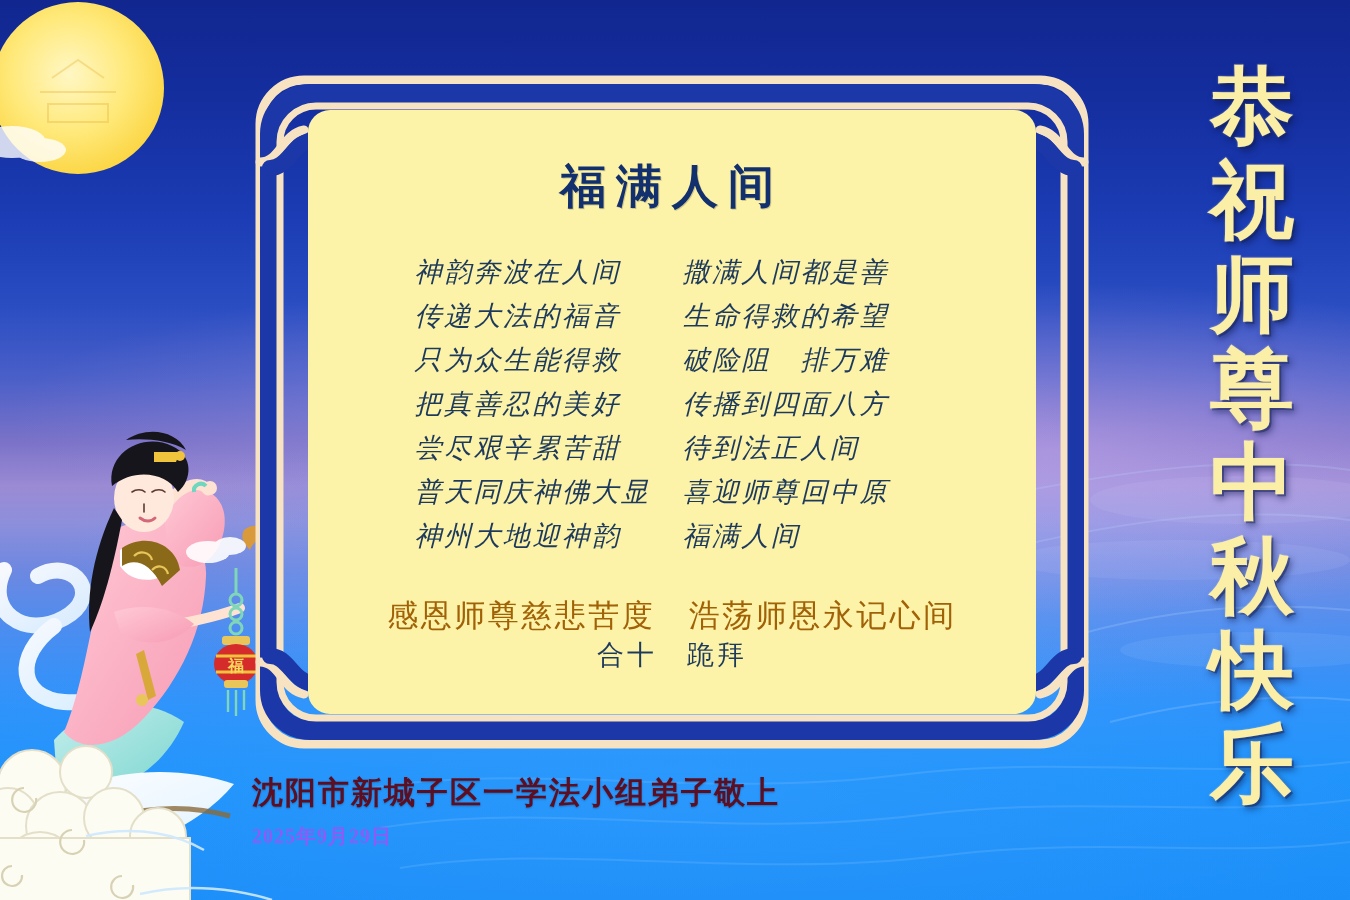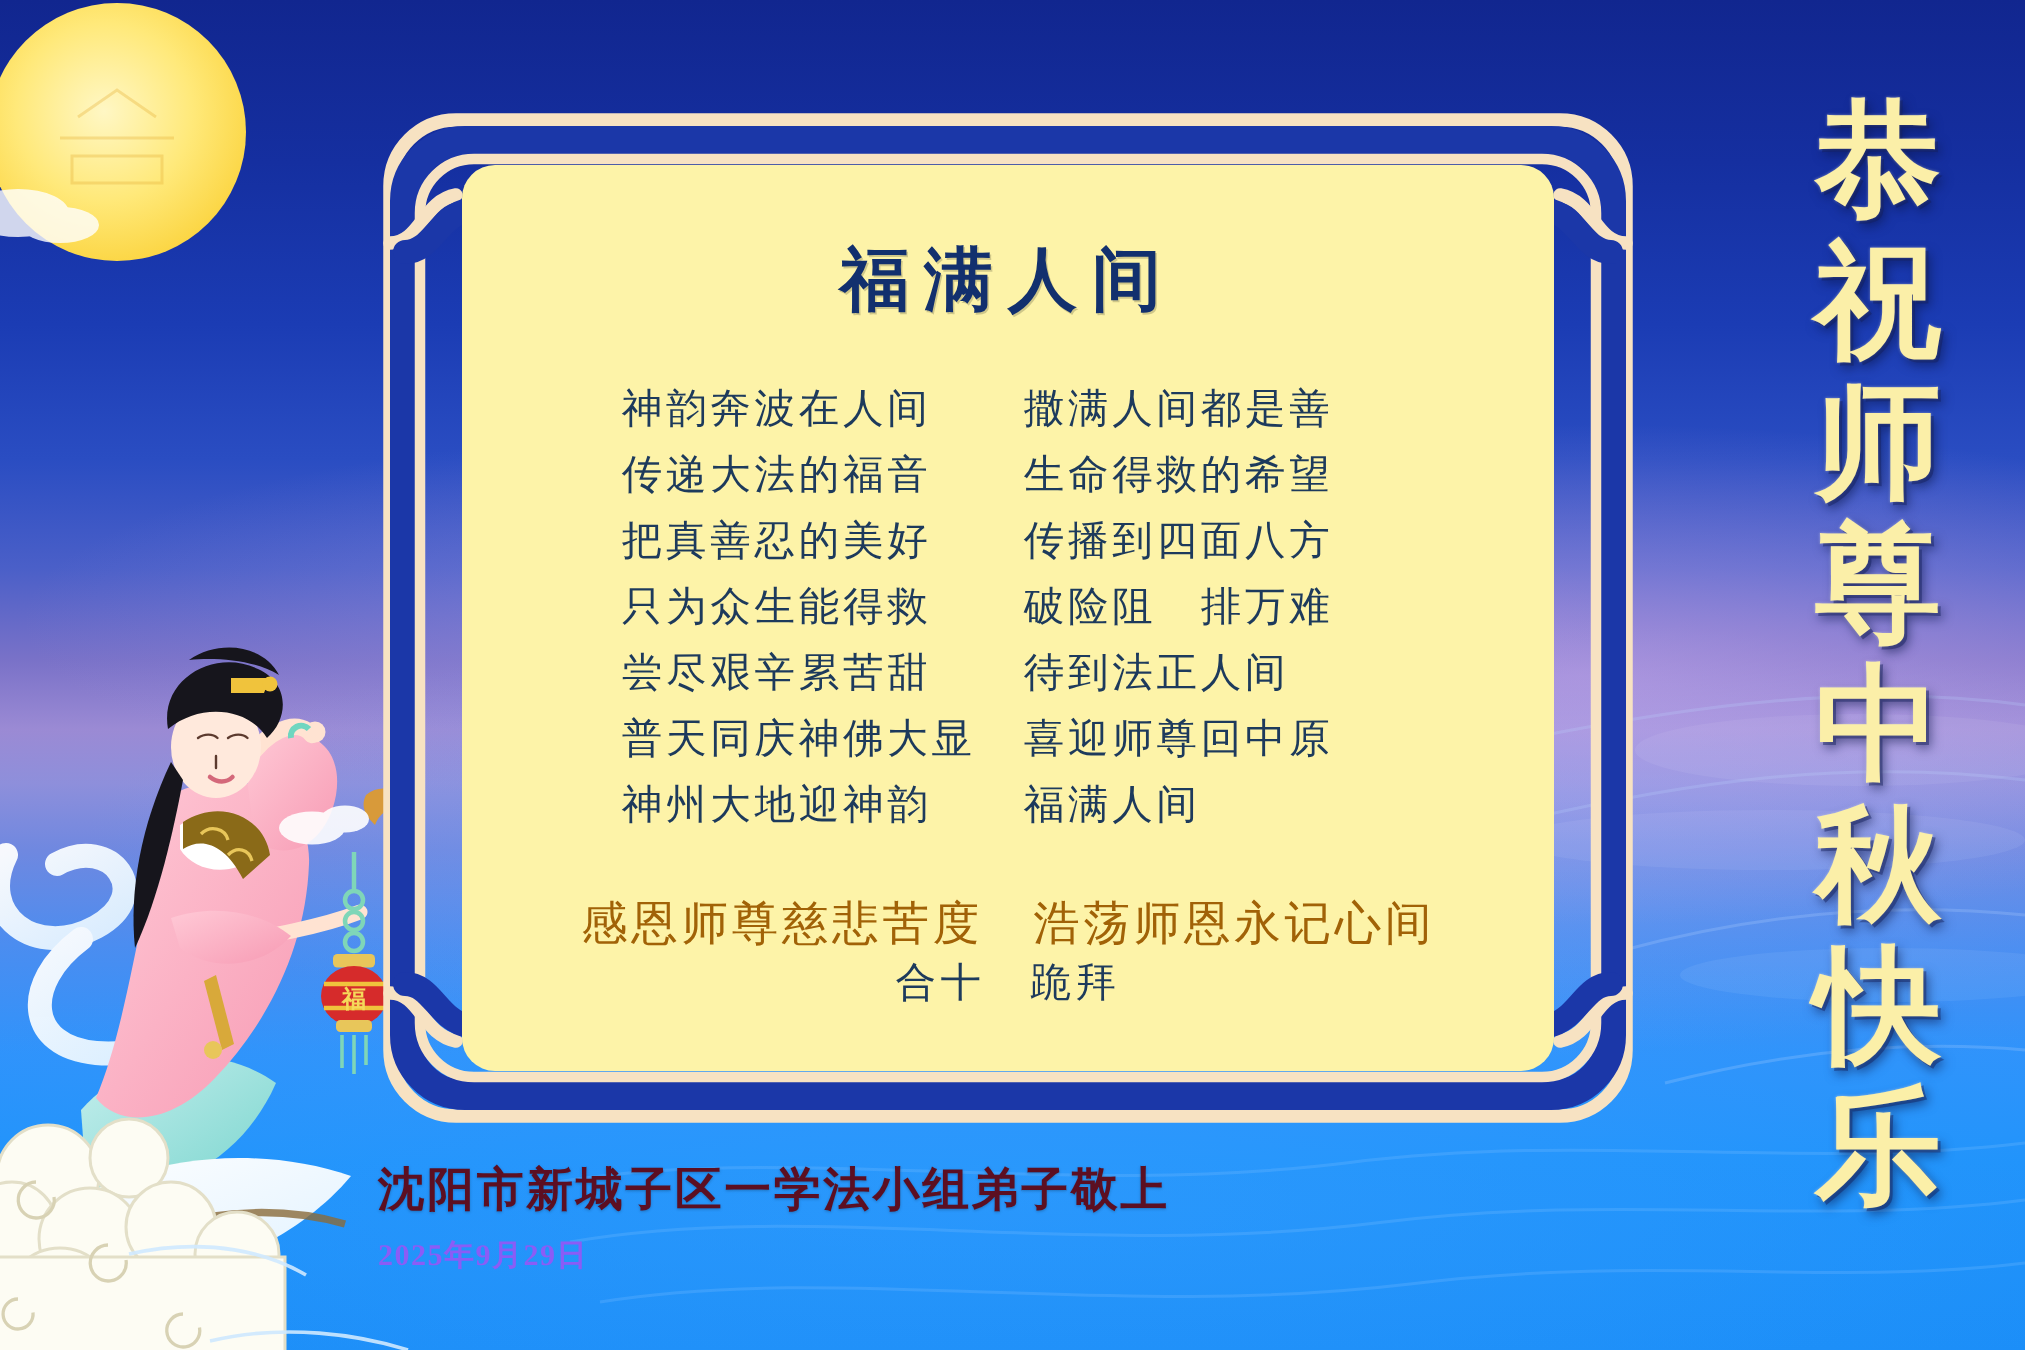--- a/index.html
+++ b/index.html
@@ -102,22 +102,22 @@
     justify-content: flex-start;
   }
   .col-a, .col-b {
     font-size: 27px;
     letter-spacing: 2.5px;
     color: #1d3a5c;
     line-height: 41px;
     white-space: pre;
     font-family: "Liberation Serif", "DejaVu Serif", serif;
   }
-  .col-a { width: 268px; flex: none; }
-  .col-b { flex: none; }
+  .col-a { width: 268px; flex: none; font-style: italic; }
+  .col-b { flex: none; font-style: italic; }
 
   .closing {
     margin-top: 38px;
     font-size: 31px;
     letter-spacing: 2.5px;
     color: #a16207;
     white-space: pre;
   }
   .signoff {
     font-size: 27px;
@@ -376,26 +376,26 @@
         <div class="couplets">
           <div class="couplet">
             <span class="col-a">神韵奔波在人间</span>
             <span class="col-b">撒满人间都是善</span>
           </div>
           <div class="couplet">
             <span class="col-a">传递大法的福音</span>
             <span class="col-b">生命得救的希望</span>
           </div>
           <div class="couplet">
+            <span class="col-a">只为众生能得救</span>
+            <span class="col-b">破险阻　排万难</span>
+          </div>
+          <div class="couplet">
             <span class="col-a">把真善忍的美好</span>
             <span class="col-b">传播到四面八方</span>
-          </div>
-          <div class="couplet">
-            <span class="col-a">只为众生能得救</span>
-            <span class="col-b">破险阻　排万难</span>
           </div>
           <div class="couplet">
             <span class="col-a">尝尽艰辛累苦甜</span>
             <span class="col-b">待到法正人间</span>
           </div>
           <div class="couplet">
             <span class="col-a">普天同庆神佛大显</span>
             <span class="col-b">喜迎师尊回中原</span>
           </div>
           <div class="couplet">

